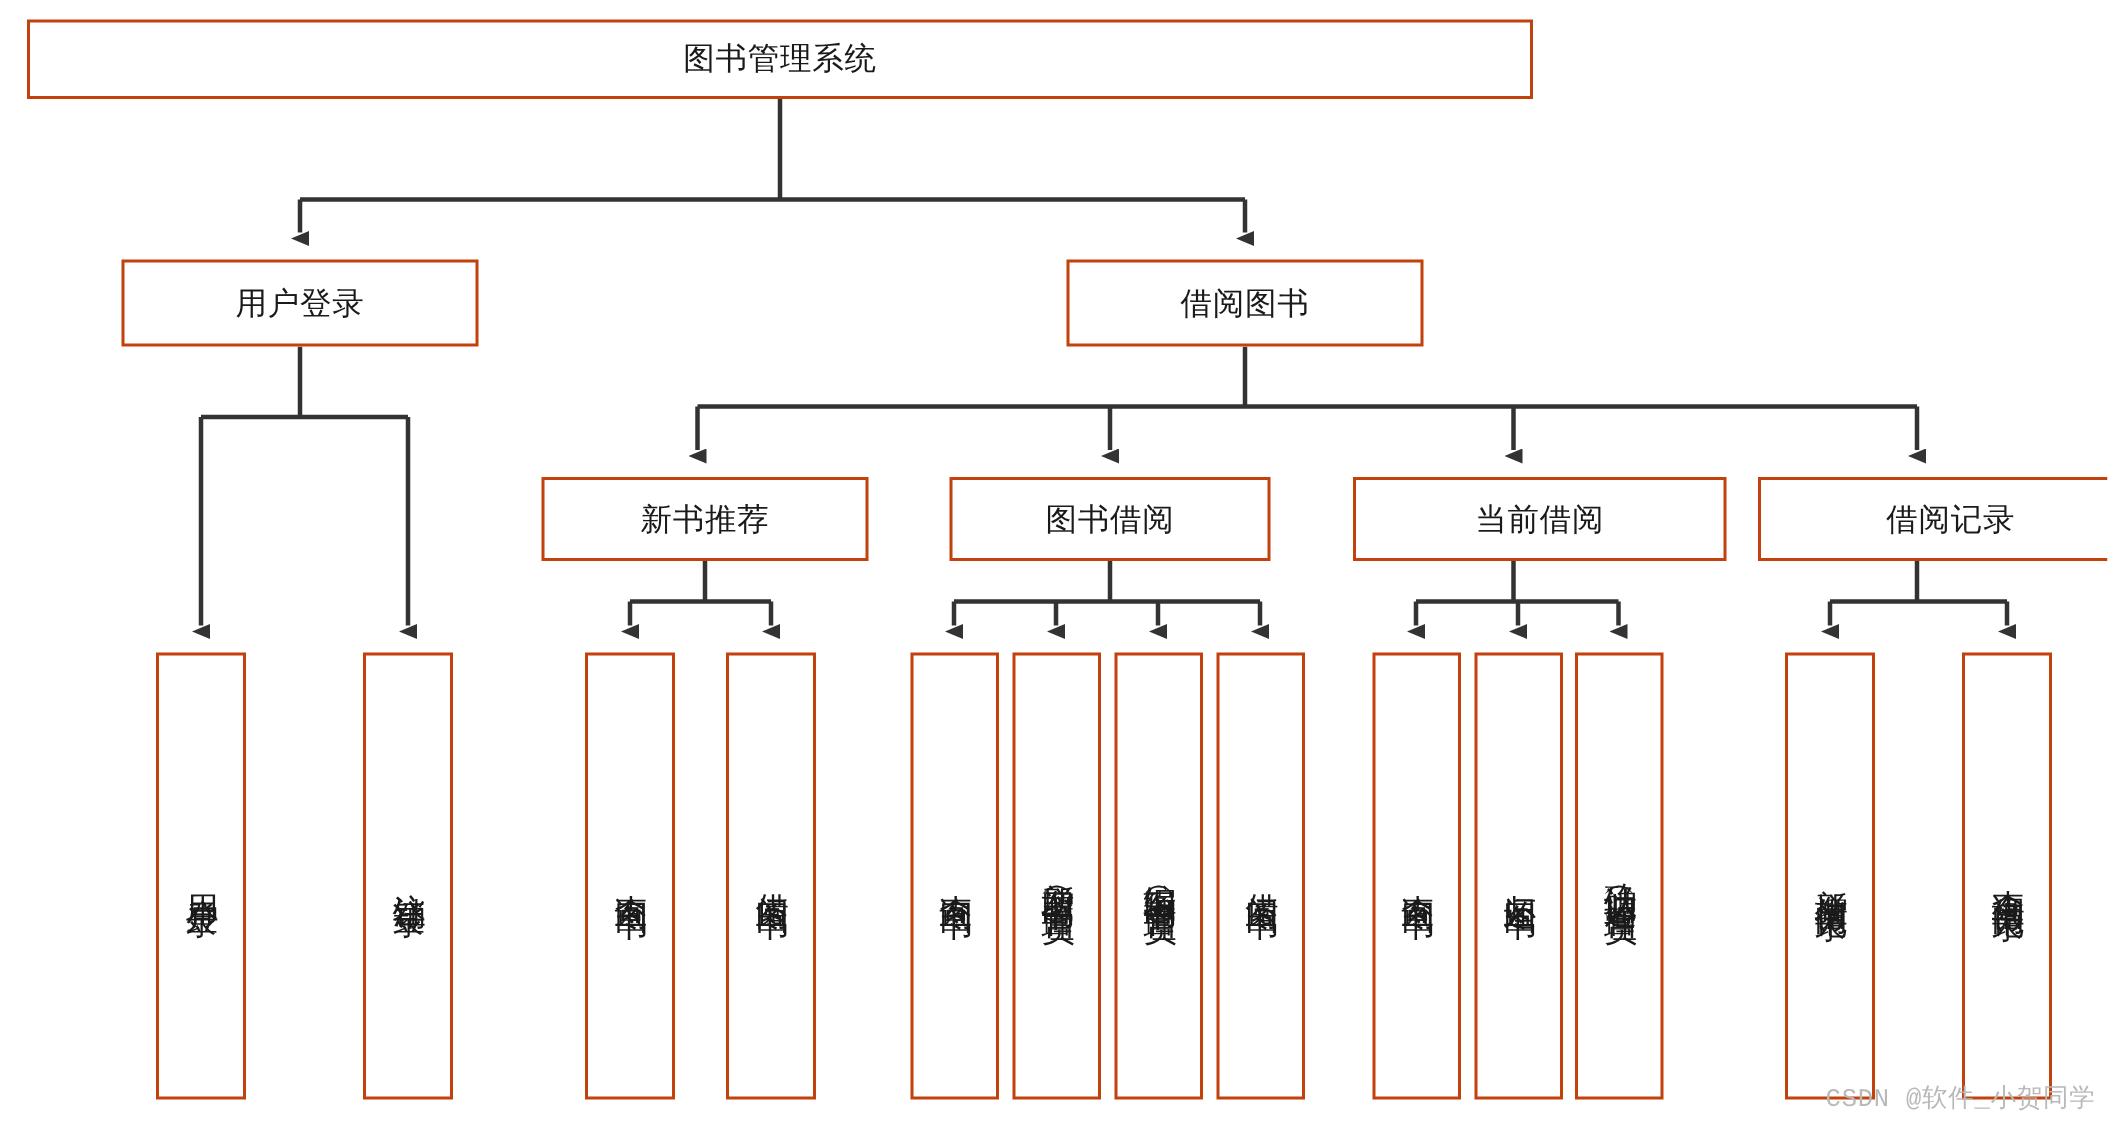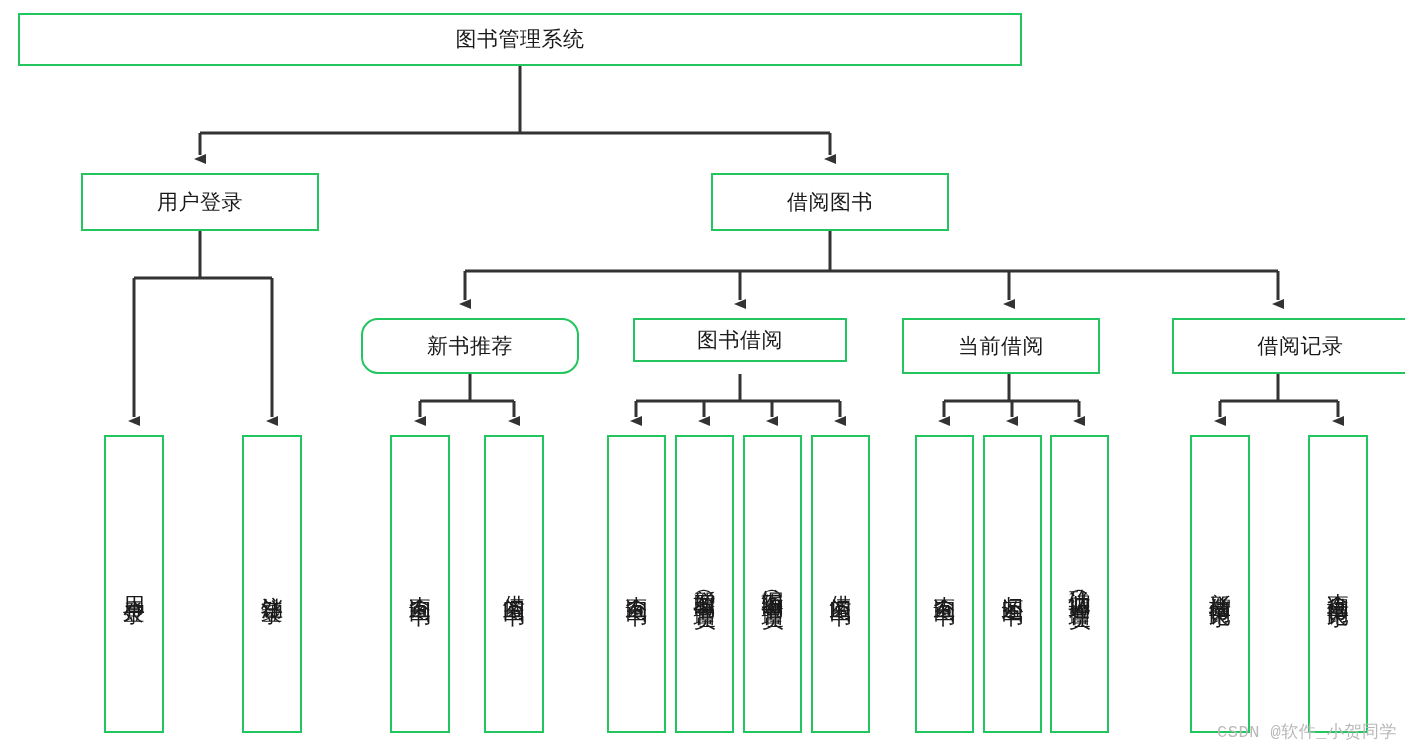--- a/index.html
+++ b/index.html
@@ -23,21 +23,21 @@
     left: 0;
     top: 0;
     width: 1405px;
     height: 747px;
     pointer-events: none;
   }
   .node {
     position: absolute;
     box-sizing: border-box;
     background: #ffffff;
-    border: 2px solid #22c55e;
+    border: 2px solid #c2410c;
     display: flex;
     align-items: center;
     justify-content: center;
     color: #1a1a1a;
     z-index: 2;
   }
   .node .label {
     display: block;
     text-align: center;
     line-height: 1.18;
@@ -132,27 +132,27 @@
     <span class="label">图书管理系统</span>
   </div>
 
   <div class="node horiz" style="left:81px; top:173px; width:238px; height:58px;">
     <span class="label">用户登录</span>
   </div>
   <div class="node horiz" style="left:711px; top:173px; width:238px; height:58px;">
     <span class="label">借阅图书</span>
   </div>
 
-  <div class="node horiz" style="left:361px; top:318px; width:218px; height:56px;border-radius:17px;">
+  <div class="node horiz" style="left:361px; top:318px; width:218px; height:56px;">
     <span class="label">新书推荐</span>
   </div>
-  <div class="node horiz" style="left:633px; top:318px; width:214px; height:44px;">
+  <div class="node horiz" style="left:633px; top:318px; width:214px; height:56px;">
     <span class="label">图书借阅</span>
   </div>
-  <div class="node horiz" style="left:902px; top:318px; width:198px; height:56px;">
+  <div class="node horiz" style="left:902px; top:318px; width:249px; height:56px;">
     <span class="label">当前借阅</span>
   </div>
   <div class="node horiz" style="left:1172px; top:318px; width:257px; height:56px;">
     <span class="label">借阅记录</span>
   </div>
 
   <div class="node vert" style="left:104px; top:435px; width:60px; height:298px;">
     <span class="label">用户登录</span>
   </div>
   <div class="node vert" style="left:242px; top:435px; width:60px; height:298px;">

